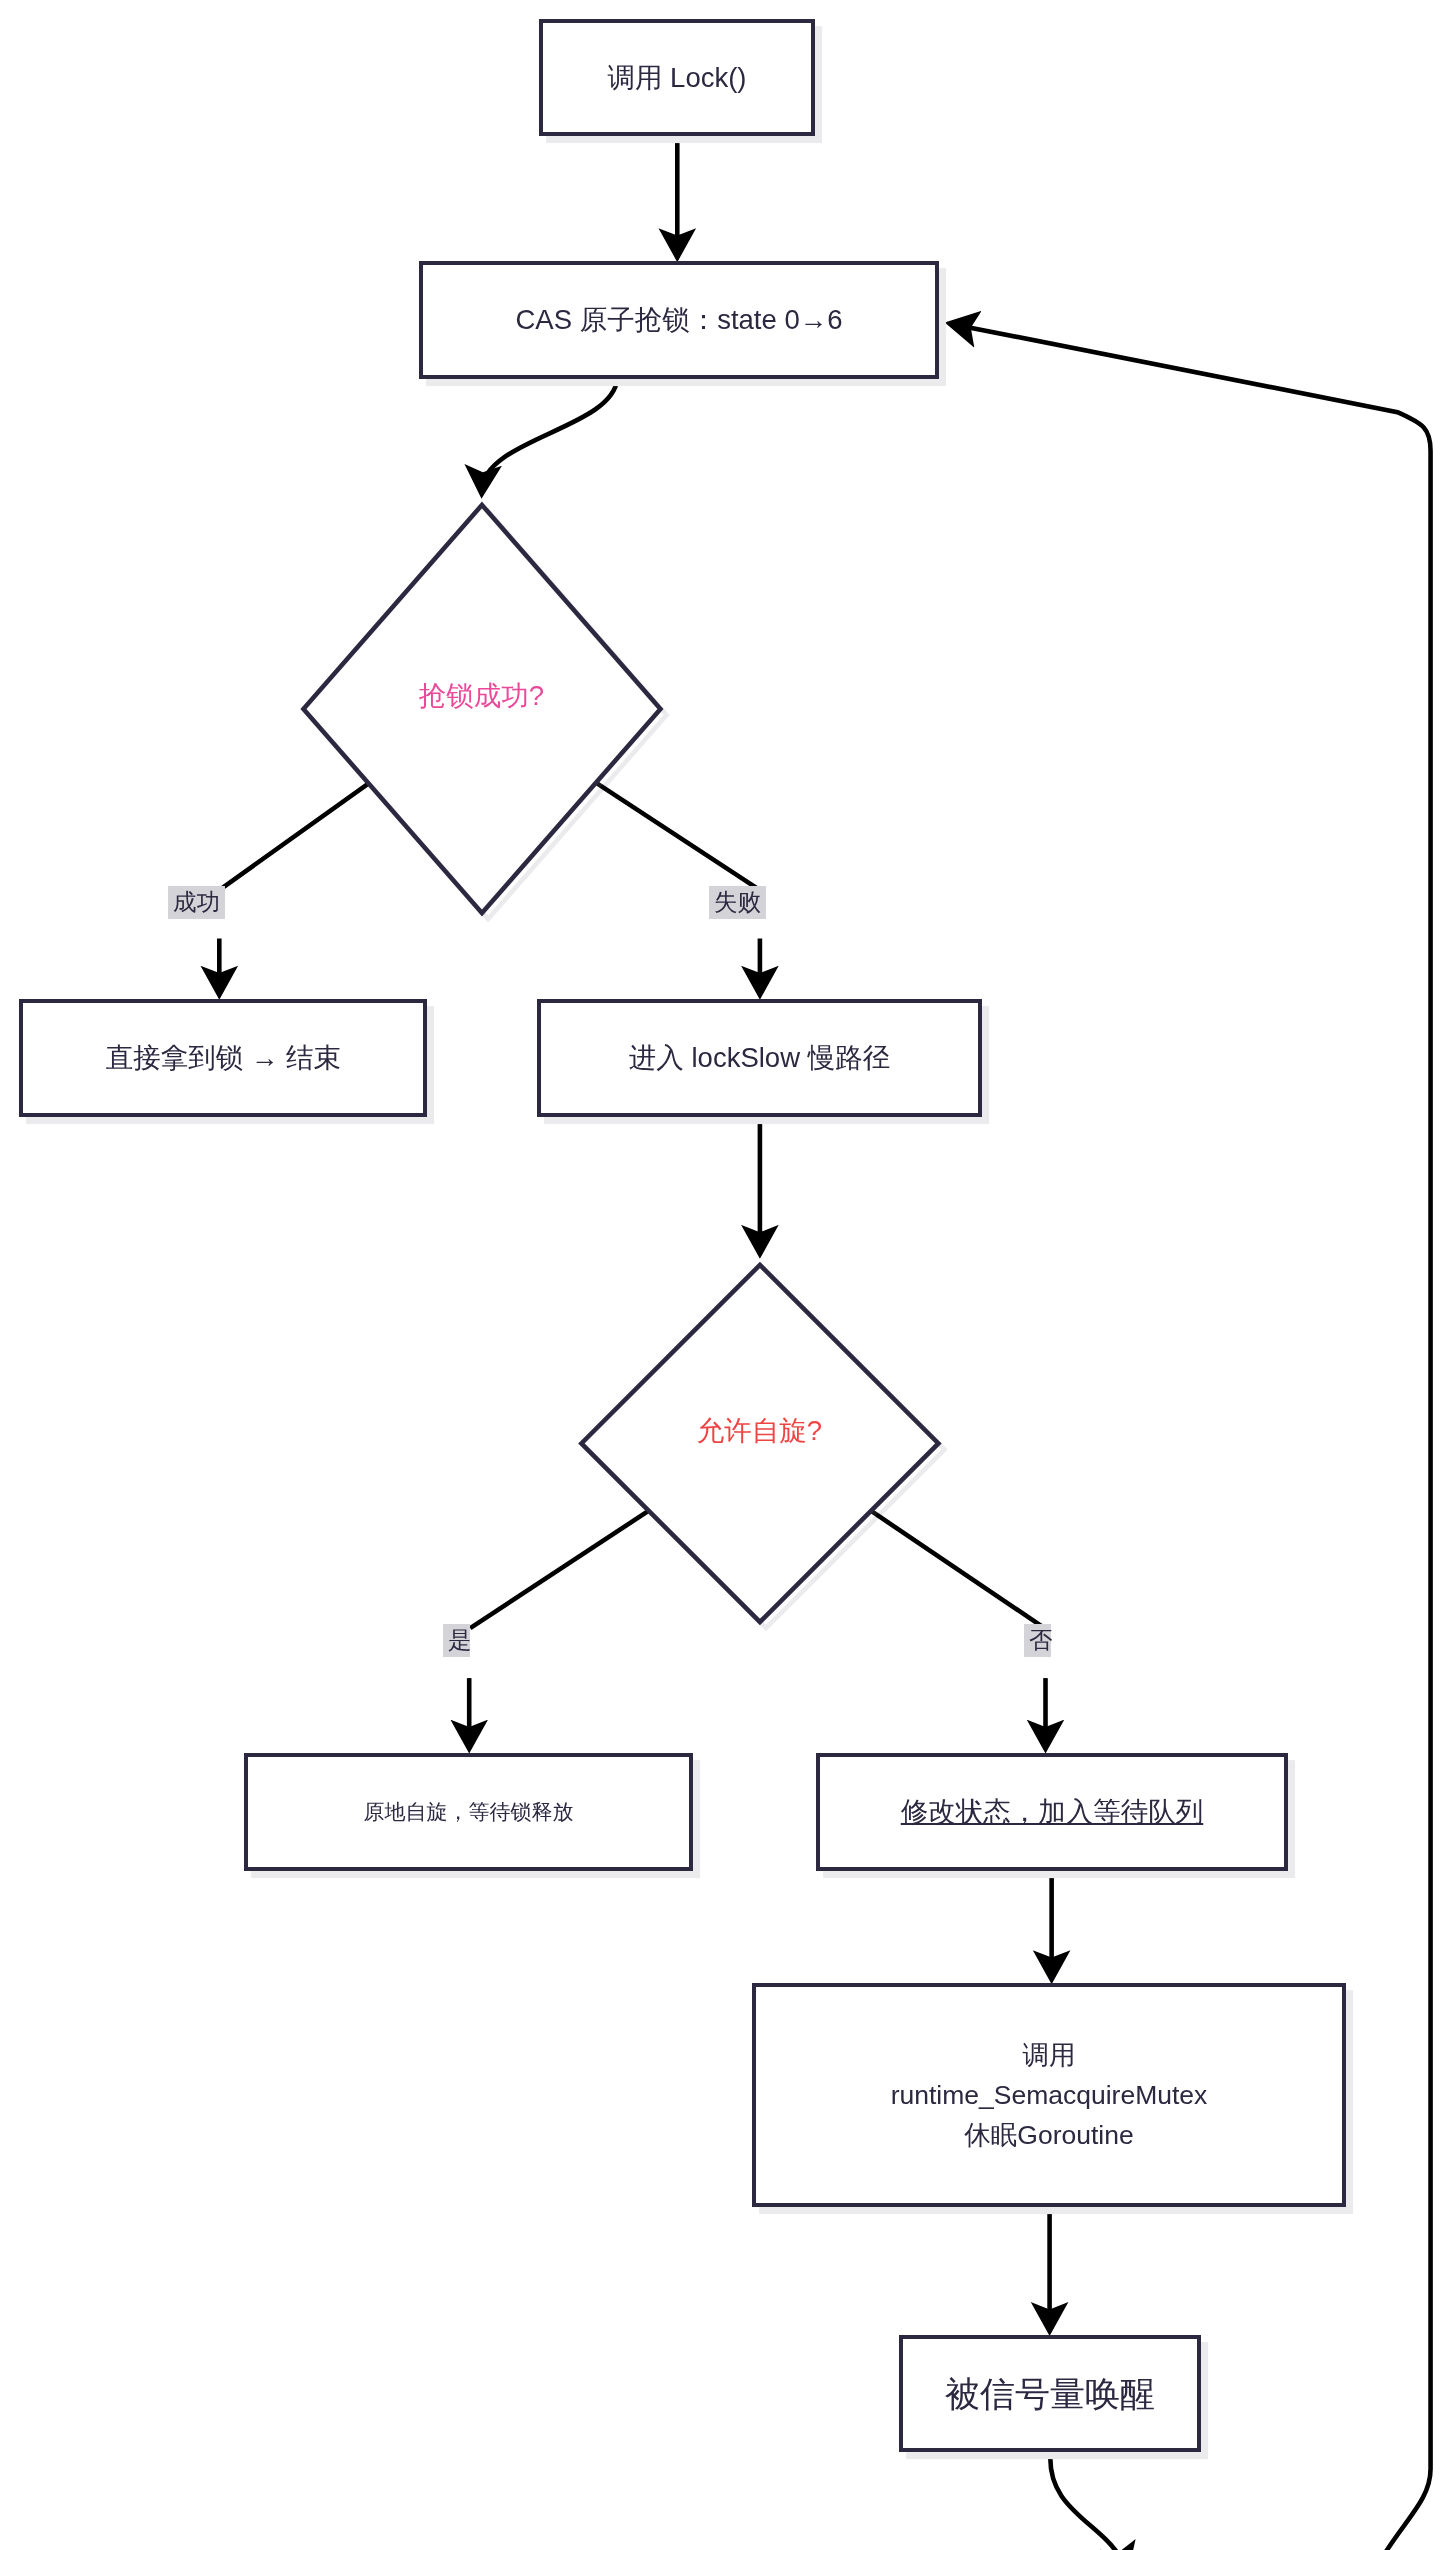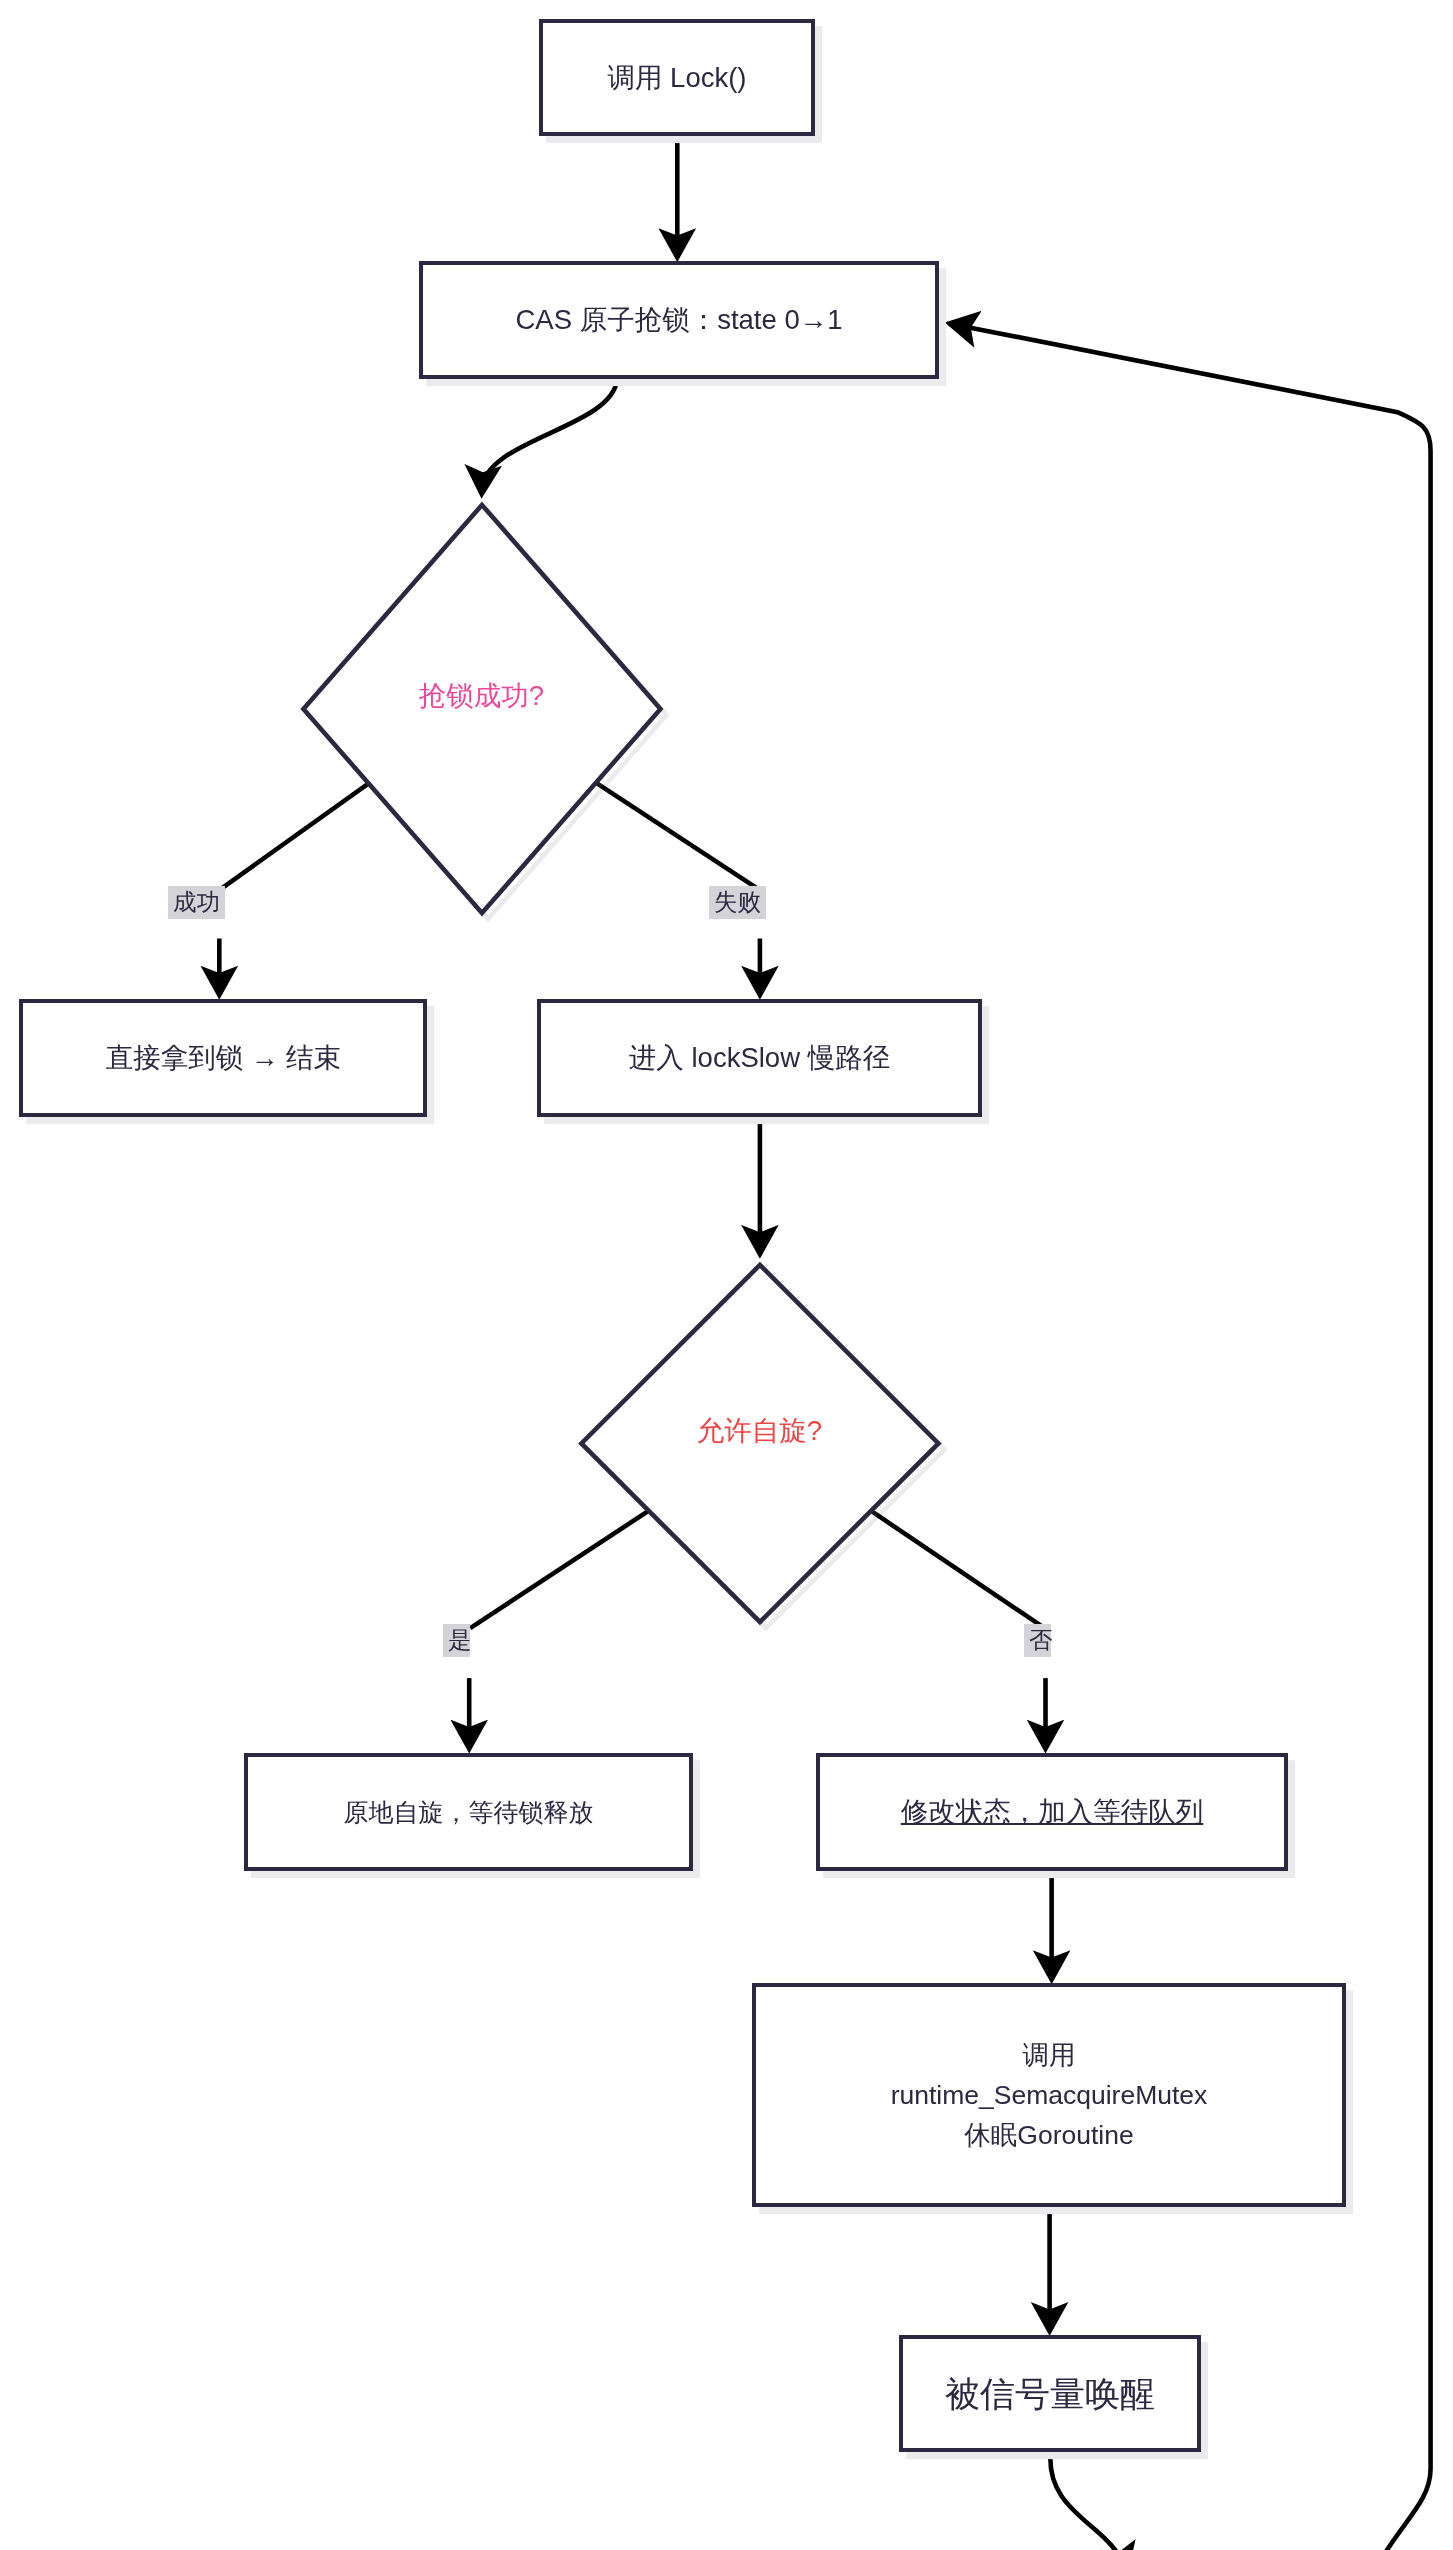--- a/index.html
+++ b/index.html
@@ -40,21 +40,21 @@
   }
   .node .label {
     line-height: 1.52;
     white-space: pre-line;
     padding: 0 9.2px;
   }
   .n-lock      { left: 539px; top: 19.4px;   width: 276px;  height: 117px;  font-size: 27.5px; }
   .n-cas       { left: 419px;  top: 261px;  width: 520px; height: 118px;  font-size: 27.5px; }
   .n-direct    { left: 19.4px;   top: 999px; width: 408px;  height: 118px;  font-size: 27.5px; }
   .n-slow      { left: 537px; top: 999px; width: 445px;  height: 118px;  font-size: 27.5px; }
-  .n-spin      { left: 244px;  top: 1753px; width: 449px;  height: 118px;  font-size: 25px; }
+  .n-spin      { left: 244px;  top: 1753px; width: 449px;  height: 118px;  font-size: 21px; }
   .n-queue     { left: 816px; top: 1753px; width: 472px;  height: 118px;  font-size: 27.5px; text-decoration: underline; }
   .n-semacq    { left: 752px; top: 1983px; width: 594px; height: 224px;  font-size: 26.5px; }
   .n-wake      { left: 899px; top: 2335px; width: 302px;  height: 117px;  font-size: 35px; }
 
   
   .edge-label {
     position: absolute;
     background: #d4d4d8;
     color: #2b2840;
     font-size: 23.5px;
@@ -129,21 +129,21 @@
               font-size:27.5px;color:#ec4899;">抢锁成功?</div>
 
   <div style="position:absolute;left:581px;top:1413px;width:357px;text-align:center;
               font-size:27.5px;color:#ef4444;">允许自旋?</div>
 
   <div class="node n-lock">
     <span class="label">调用 Lock()</span>
   </div>
 
   <div class="node n-cas">
-    <span class="label">CAS 原子抢锁：state 0→1</span>
+    <span class="label">CAS 原子抢锁：state 0→6</span>
   </div>
 
   <div class="node n-direct">
     <span class="label">直接拿到锁 → 结束</span>
   </div>
 
   <div class="node n-slow">
     <span class="label">进入 lockSlow 慢路径</span>
   </div>
 

